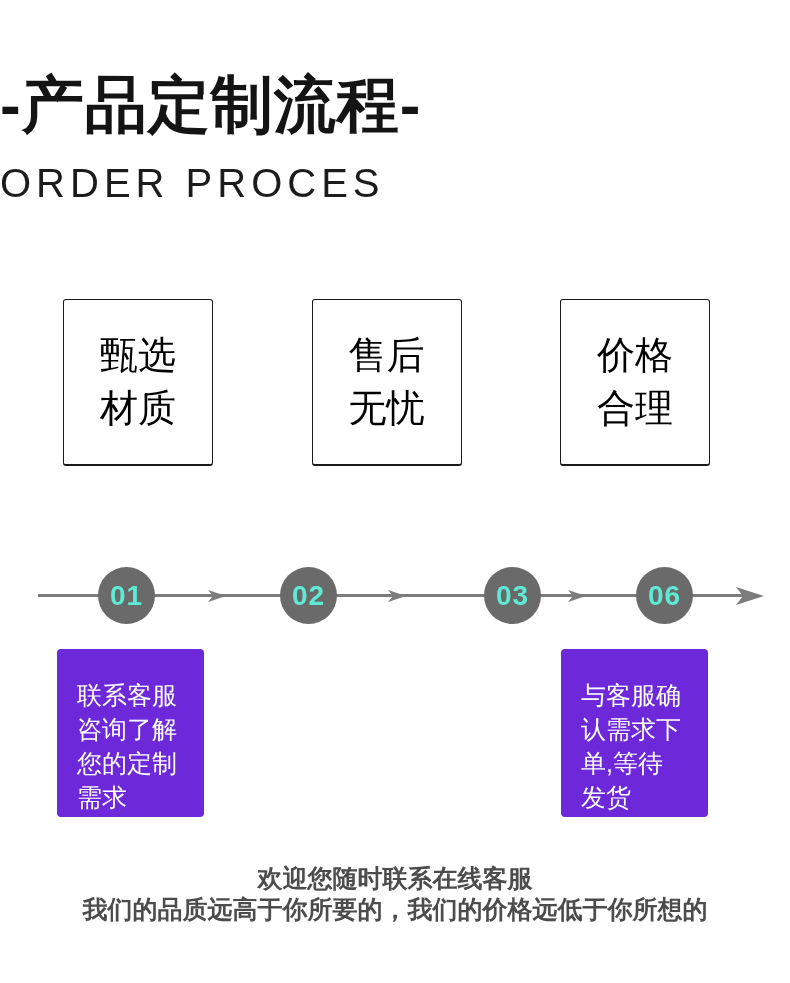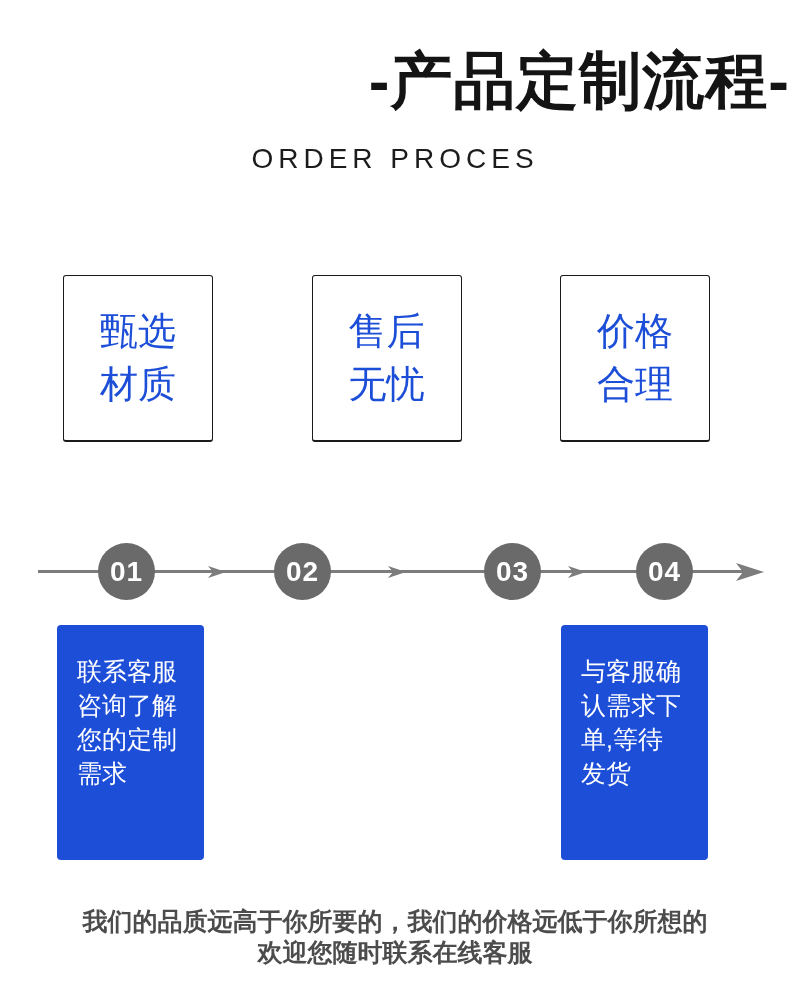--- a/index.html
+++ b/index.html
@@ -9,32 +9,32 @@
     height: 983px;
     position: relative;
     overflow: hidden;
     font-family: "Liberation Sans", sans-serif;
     color: #111;
   }
   .page { width: 790px; height: 983px; background: #ffffff; }
 
   
   .title {
-    padding-top: 46px;
-    text-align: right;
+    padding-top: 70px;
+    text-align: left;
     font-size: 62px;
     line-height: 70px;
     font-weight: 900;
     letter-spacing: 1px;
     color: #141414;
   }
   .subtitle {
     margin-top: 22px;
-    text-align: center;
-    font-size: 28px;
+    text-align: left;
+    font-size: 40px;
     line-height: 42px;
     font-weight: 200;
     letter-spacing: 5px;
     color: #1c1c1c;
   }
 
   
   .features {
     margin: 95px 80px 0 63px;
     display: flex;
@@ -47,21 +47,21 @@
     border-bottom-width: 2px;
     border-radius: 3px;
     background: #ffffff;
     display: flex;
     align-items: center;
     justify-content: center;
     text-align: center;
     font-size: 38px;
     line-height: 53px;
     font-weight: 400;
-    color: #1d4ed8;
+    color: #000000;
     white-space: pre-line;
   }
 
   
   .timeline {
     position: relative;
     margin-top: 90px;
     height: 80px;
   }
   .timeline-line {
@@ -72,48 +72,48 @@
     height: 3px;
     background: #7c7c7c;
   }
   .step-circle {
     position: absolute;
     top: 11px;
     width: 57px;
     height: 57px;
     border-radius: 50%;
     background: #6a6a6a;
-    color: #ffffff;
+    color: #5eead4;
     display: flex;
     align-items: center;
     justify-content: center;
     font-size: 28px;
     font-weight: 600;
     letter-spacing: 1px;
   }
   .circle-1 { left: 98px; }
-  .circle-2 { left: 274px; }
+  .circle-2 { left: 280px; }
   .circle-3 { left: 484px; }
   .circle-4 { left: 636px; }
   .mid-arrow { position: absolute; top: 33px; }
   .mid-arrow-1 { left: 208px; }
   .mid-arrow-2 { left: 388px; }
   .mid-arrow-3 { left: 568px; }
   .end-arrow { position: absolute; top: 30px; left: 736px; }
 
   
   .steps {
     margin: 13px 82px 0 57px;
     display: flex;
     justify-content: space-between;
   }
   .step-card {
     width: 147px;
-    height: 235px;
-    background: #1d4ed8;
+    height: 168px;
+    background: #6d28d9;
     border-radius: 4px;
     color: #ffffff;
     padding: 29px 8px 11px 20px;
     font-size: 25px;
     line-height: 34px;
     font-weight: 500;
     white-space: pre-line;
   }
 
   
@@ -155,32 +155,32 @@
     <svg class="mid-arrow mid-arrow-3" width="18" height="14" viewBox="0 0 18 14">
         <polygon points="0,1 18,7 0,13 5,7" fill="#7c7c7c"></polygon>
       </svg>
     <svg class="end-arrow" width="28" height="20" viewBox="0 0 28 20">
         <polygon points="0,1 28,10 0,19 7,10" fill="#7c7c7c"></polygon>
       </svg>
 
     <div class="step-circle circle-1">01</div>
     <div class="step-circle circle-2">02</div>
     <div class="step-circle circle-3">03</div>
-    <div class="step-circle circle-4">04</div>
+    <div class="step-circle circle-4">06</div>
   </div>
 
   <div class="steps">
     <div class="step-card">联系客服
 咨询了解
 您的定制
 需求</div>
     <div class="step-card">与客服确
 认需求下
 单,等待
 发货</div>
   </div>
 
   <div class="footer">
+    <div>欢迎您随时联系在线客服</div>
     <div>我们的品质远高于你所要的，我们的价格远低于你所想的</div>
-    <div>欢迎您随时联系在线客服</div>
   </div>
 
 </div>
 
 </body></html>

